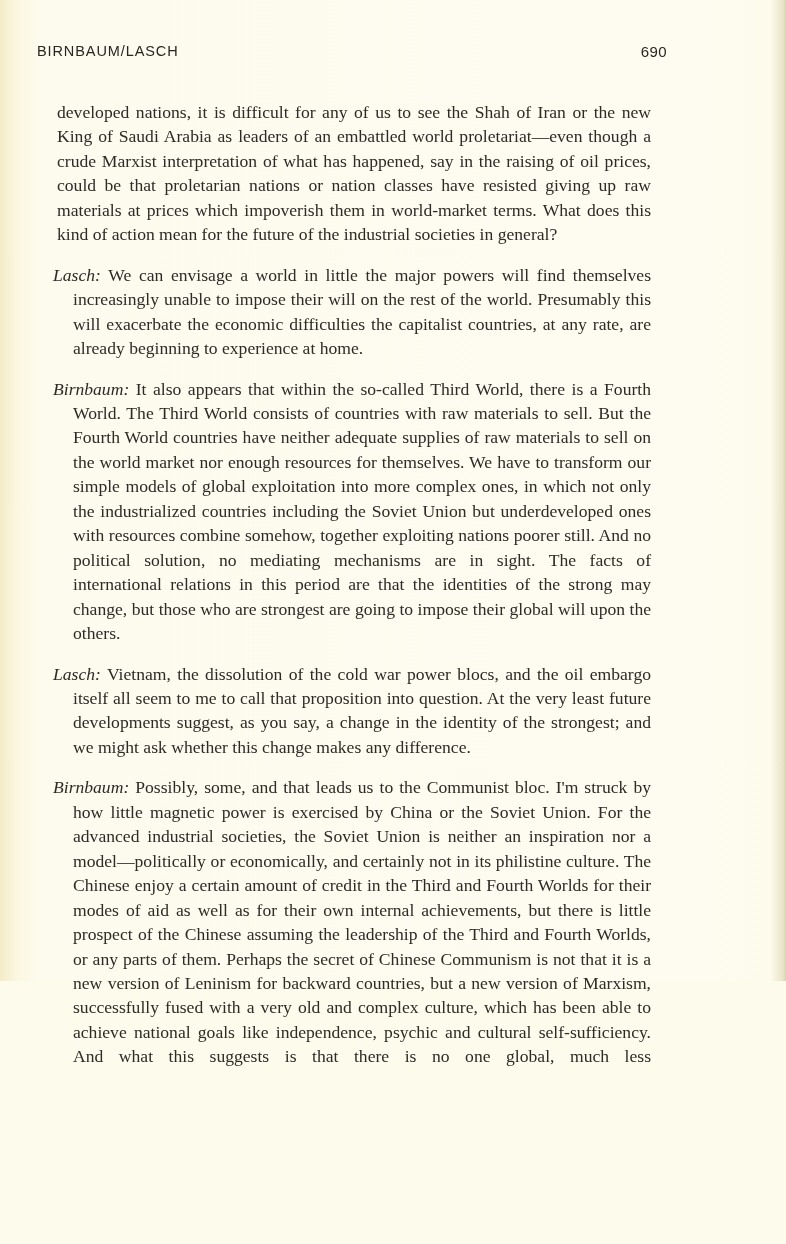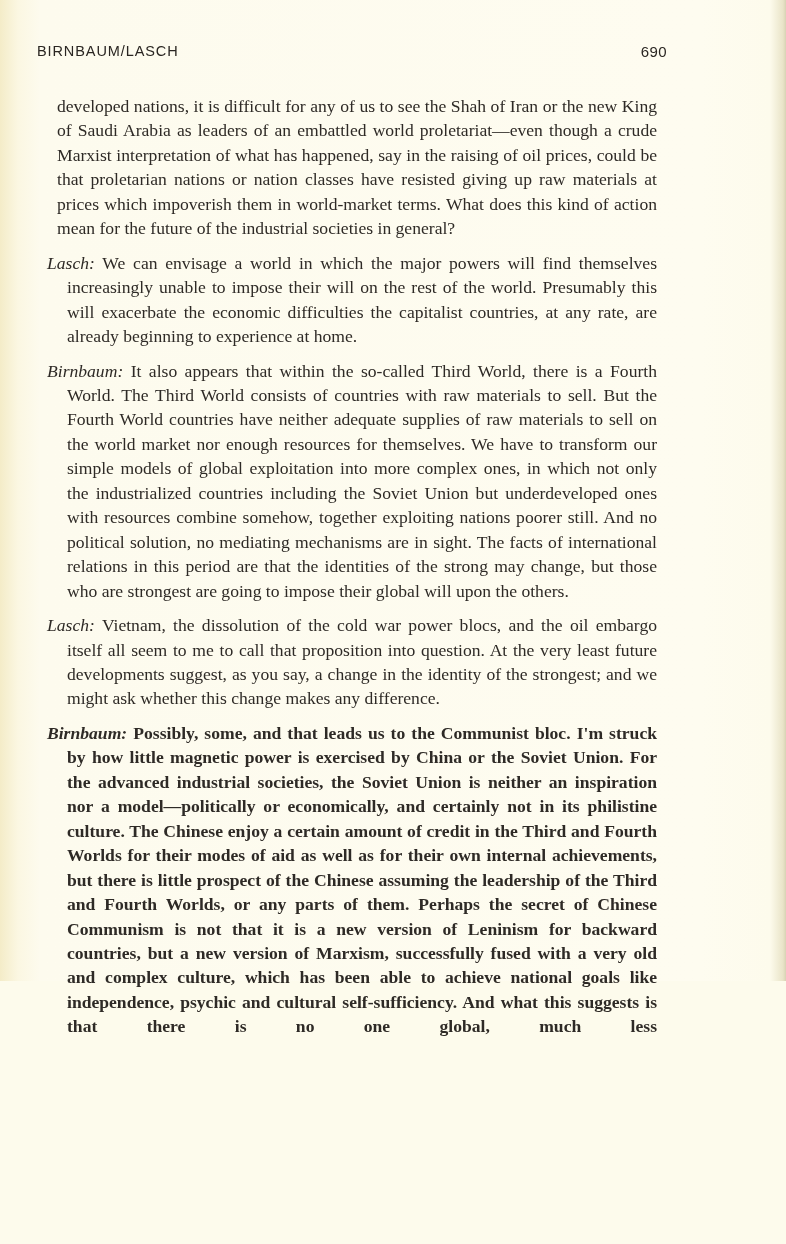--- a/index.html
+++ b/index.html
@@ -19,41 +19,41 @@
     display: flex; justify-content: space-between;
     font-family: "Liberation Sans", "DejaVu Sans", sans-serif;
     font-size: 14.5px; letter-spacing: 0.9px; color: #2a2622;
   }
   .running-head .folio { letter-spacing: 0.4px; font-size: 15px; }
   .body-text {
     position: absolute; top: 84px; left: 37px; width: 630px;
     font-size: 17.6px; line-height: 24.45px;
     text-align: justify;
   }
-  .para { margin: 10px; padding-left: 20px; text-indent: -20px; }
+  .para { margin: 16px; padding-left: 20px; text-indent: -20px; }
   .para.cont { padding-left: 20px; text-indent: 0; }
   .speaker { font-style: italic; }
-  .last-line { text-align-last: justify; font-weight: bold; }
+  .last-line { text-align-last: justify; }
 </style>
 </head>
 <body>
 
 <div class="page">
   <div class="running-head">
     <span>BIRNBAUM/LASCH</span>
     <span class="folio">690</span>
   </div>
 
   <div class="body-text">
     <p class="para cont" style="margin-left:0;">
       <span>developed nations, it is difficult for any of us to see the Shah of Iran or the new King of Saudi Arabia as leaders of an embattled world proletariat—even though a crude Marxist interpretation of what has happened, say in the raising of oil prices, could be that proletarian nations or nation classes have resisted giving up raw materials at prices which impoverish them in world-market terms. What does this kind of action mean for the future of the industrial societies in general?</span>
     </p>
     <p class="para">
       <span class="speaker">Lasch:</span>
-      <span>We can envisage a world in which the major powers will find themselves increasingly unable to impose their will on the rest of the world. Presumably this will exacerbate the economic difficulties the capitalist countries, at any rate, are already beginning to experience at home.</span>
+      <span>We can envisage a world in little the major powers will find themselves increasingly unable to impose their will on the rest of the world. Presumably this will exacerbate the economic difficulties the capitalist countries, at any rate, are already beginning to experience at home.</span>
     </p>
     <p class="para">
       <span class="speaker">Birnbaum:</span>
       <span>It also appears that within the so-called Third World, there is a Fourth World. The Third World consists of countries with raw materials to sell. But the Fourth World countries have neither adequate supplies of raw materials to sell on the world market nor enough resources for themselves. We have to transform our simple models of global exploitation into more complex ones, in which not only the industrialized countries including the Soviet Union but underdeveloped ones with resources combine somehow, together exploiting nations poorer still. And no political solution, no mediating mechanisms are in sight. The facts of international relations in this period are that the identities of the strong may change, but those who are strongest are going to impose their global will upon the others.</span>
     </p>
     <p class="para">
       <span class="speaker">Lasch:</span>
       <span>Vietnam, the dissolution of the cold war power blocs, and the oil embargo itself all seem to me to call that proposition into question. At the very least future developments suggest, as you say, a change in the identity of the strongest; and we might ask whether this change makes any difference.</span>
     </p>
     <p class="para last-line">

